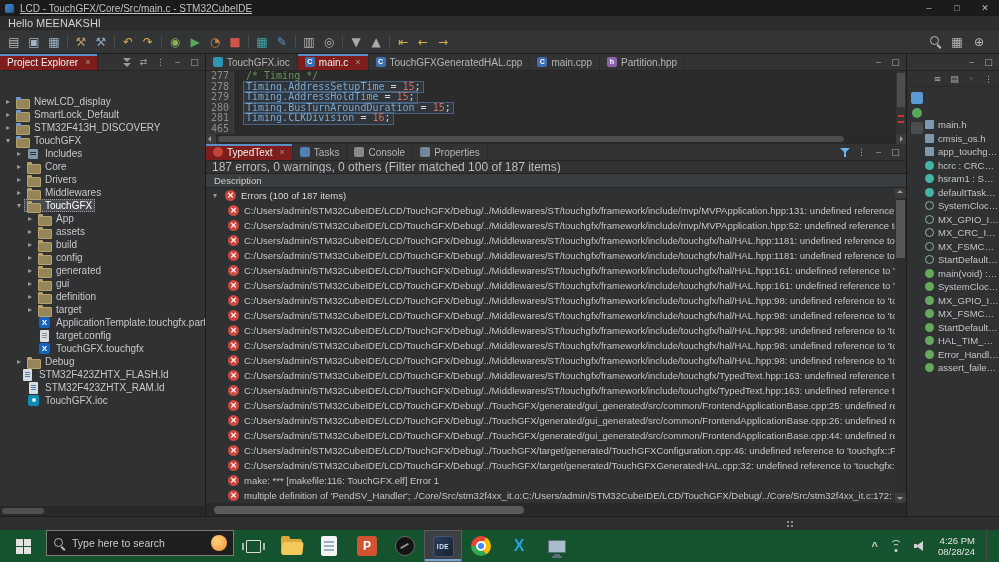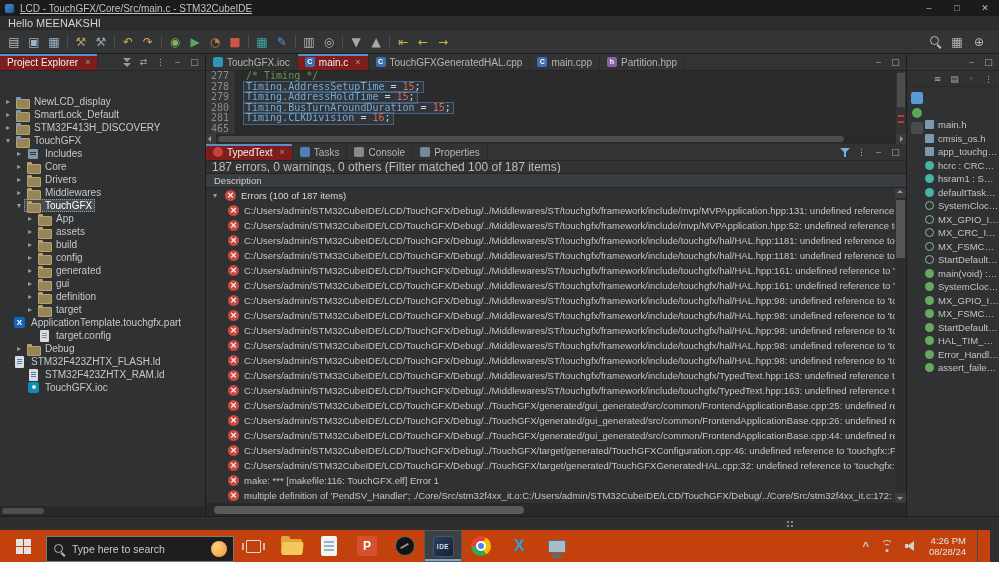--- a/index.html
+++ b/index.html
@@ -134,21 +134,21 @@
 
 
 .statusbar{position:absolute;left:0;right:0;top:516px;height:14px;background:#2e2e2e;border-top:1px solid #1e1e1e;}
 .grip{position:absolute;left:786px;top:3px;width:8px;height:8px;
  background:radial-gradient(circle 1px at 2px 2px,#8a8a8a 1px,transparent 1.2px),
  radial-gradient(circle 1px at 6px 2px,#8a8a8a 1px,transparent 1.2px),
  radial-gradient(circle 1px at 2px 6px,#8a8a8a 1px,transparent 1.2px),
  radial-gradient(circle 1px at 6px 6px,#8a8a8a 1px,transparent 1.2px);}
 
 
-.taskbar{position:absolute;left:0;right:9px;bottom:0;height:32px;background:#c2410c;display:flex;align-items:flex-end;}
+.taskbar{position:absolute;left:0;right:0;bottom:0;height:32px;background:#14532d;display:flex;align-items:flex-start;}
 .start{width:46px;height:32px;display:flex;align-items:center;justify-content:center;flex:none;}
 .winlogo{display:grid;grid-template-columns:7px 7px;grid-template-rows:7px 7px;gap:1px;}
 .winlogo span{background:#e2e2e2;}
 .searchbox{width:188px;height:26px;background:#1e1e1e;border:1px solid #7a7a7a;display:flex;align-items:center;gap:6px;padding:0 6px;font-size:10.5px;color:#c9c9c9;flex:none;}
 .searchbox .ph{flex:1;white-space:nowrap;overflow:hidden;}
 .sun{width:16px;height:16px;border-radius:50%;background:radial-gradient(circle at 35% 35%,#ffd37a,#f2903a);flex:none;}
 .slots{display:flex;height:32px;}
 .slot{width:38px;height:32px;display:flex;align-items:center;justify-content:center;flex:none;}
 .slot.active{background:#3d4043;border:1px solid #5a5a5a;box-shadow:inset 0 -2px 0 #75a8d6;}
 .ai{position:relative;}
@@ -375,42 +375,49 @@
             <span class="tlabel">definition</span>
           </span>
         </div>
         <div class="titem" style="padding-left: 25px;">
           <span class="arrow">▸</span>
           <span class="rowc">
             <span class="tic ic-folder"></span>
             <span class="tlabel">target</span>
           </span>
         </div>
-        <div class="titem" style="">
+        <div class="titem" style="padding-left: 25px;">
           <span class="arrow"></span>
           <span class="rowc">
             <span class="tic ic-gfx"></span>
             <span class="tlabel">ApplicationTemplate.touchgfx.part</span>
           </span>
         </div>
         <div class="titem" style="padding-left: 25px;">
           <span class="arrow"></span>
           <span class="rowc">
             <span class="tic ic-file"></span>
             <span class="tlabel">target.config</span>
           </span>
         </div>
+        <div class="titem" style="padding-left: 25px;">
+          <span class="arrow"></span>
+          <span class="rowc">
+            <span class="tic ic-gfx"></span>
+            <span class="tlabel">TouchGFX.touchgfx</span>
+          </span>
+        </div>
         <div class="titem" style="padding-left: 14px;">
           <span class="arrow">▸</span>
           <span class="rowc">
             <span class="tic ic-folder"></span>
             <span class="tlabel">Debug</span>
           </span>
         </div>
-        <div class="titem" style="padding-left: 0;">
+        <div class="titem" style="padding-left: 8px;">
           <span class="arrow"></span>
           <span class="rowc">
             <span class="tic ic-ld"></span>
             <span class="tlabel">STM32F423ZHTX_FLASH.ld</span>
           </span>
         </div>
         <div class="titem" style="padding-left: 14px;">
           <span class="arrow"></span>
           <span class="rowc">
             <span class="tic ic-ld"></span>

